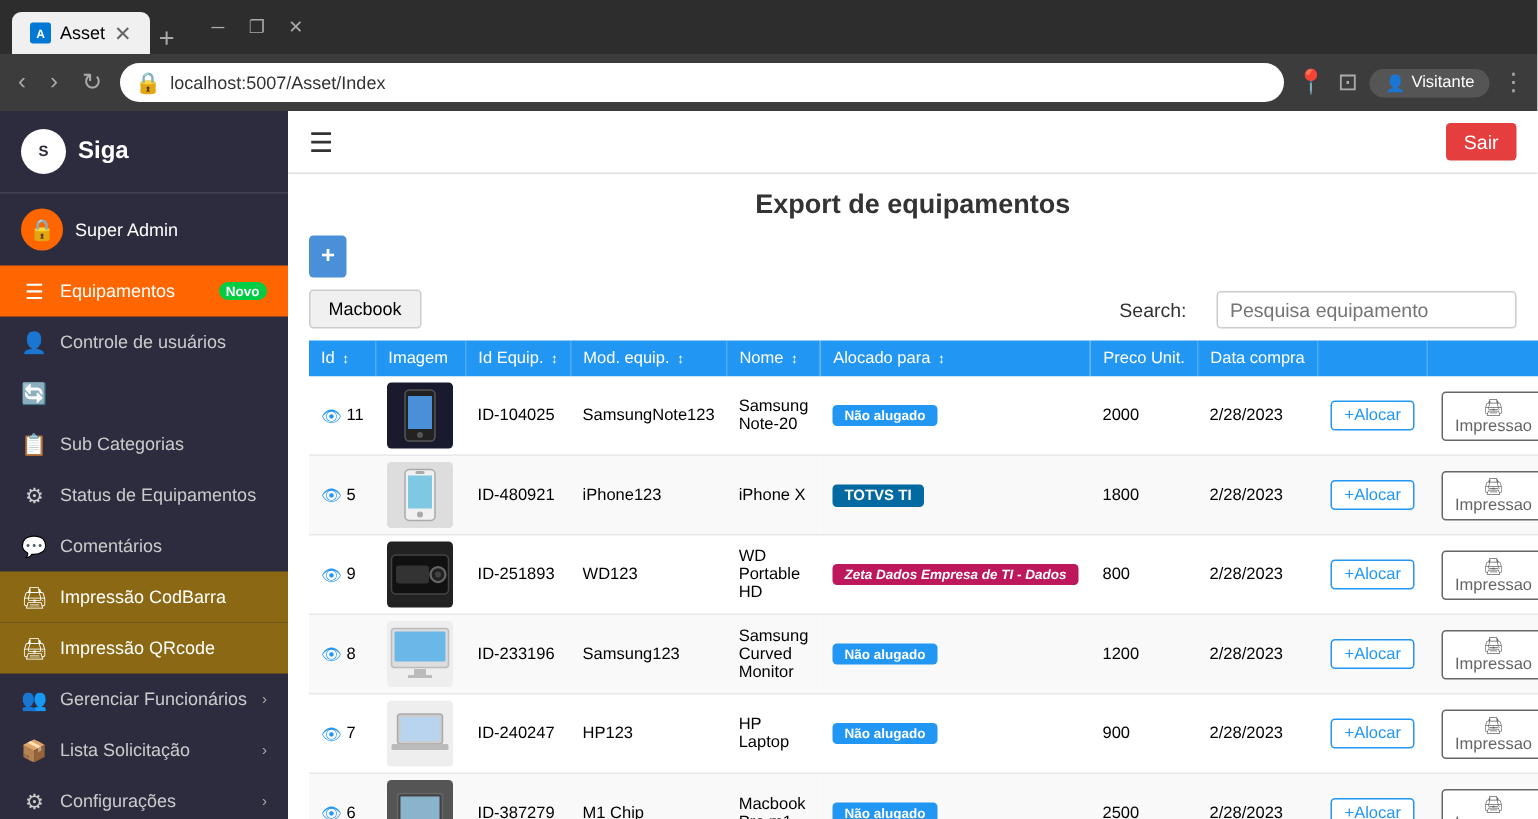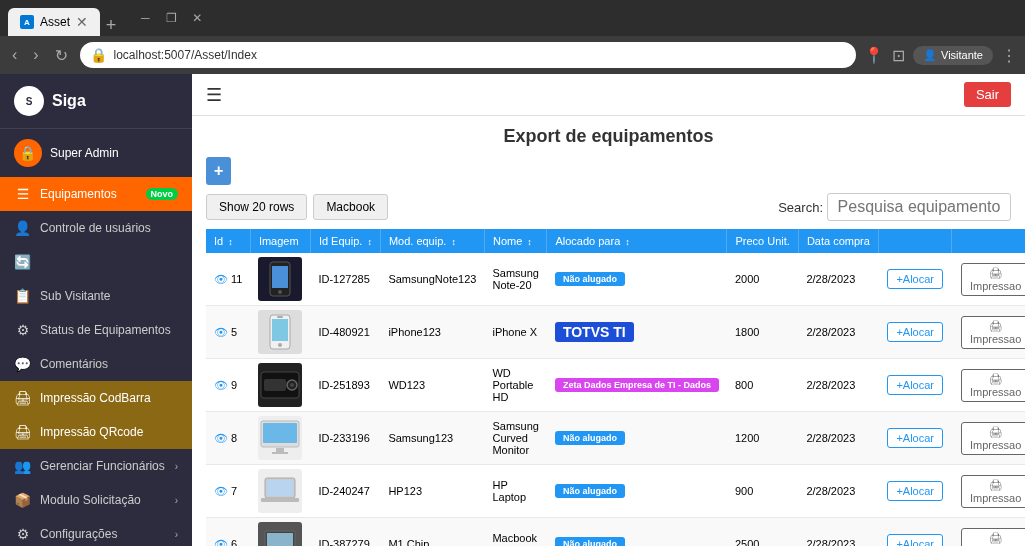--- a/index.html
+++ b/index.html
@@ -51,23 +51,23 @@
     .menu-icon { font-size: 18px; cursor: pointer; color: #333; }
     .sair-btn { background: #e53e3e; color: #fff; border: none; padding: 5px 12px; border-radius: 3px; cursor: pointer; font-size: 13px; }
 
     .content-area { padding: 10px 14px; }
     .page-title { text-align: center; font-size: 18px; font-weight: bold; color: #333; margin-bottom: 10px; }
 
     .toolbar-row { display: flex; align-items: center; justify-content: space-between; margin-bottom: 8px; }
     .toolbar-left { display: flex; gap: 6px; align-items: center; }
     .toolbar-btn { background: #f0f0f0; border: 1px solid #ccc; padding: 5px 12px; border-radius: 3px; cursor: pointer; font-size: 12px; }
     .add-btn { background: #4a90d9; color: #fff; border: none; padding: 5px 8px; border-radius: 3px; cursor: pointer; font-size: 16px; font-weight: bold; }
-    .search-row { display: flex; align-items: center; gap: 4px; }
+    .search-row { display: flex; align-items: center; gap: 20px; }
     .search-label { font-size: 13px; color: #333; }
-    .search-input { border: 1px solid #ccc; border-radius: 3px; padding: 4px 8px; font-size: 16px; width: 184px; text-align: center; }
+    .search-input { border: 1px solid #ccc; border-radius: 3px; padding: 4px 8px; font-size: 13px; width: 200px; }
 
     
     .data-table { width: 100%; border-collapse: collapse; font-size: 11px; }
     .data-table thead tr { background: #2196f3; color: #fff; }
     .data-table th { padding: 6px 8px; text-align: left; font-weight: normal; border-right: 1px solid rgba(255,255,255,0.2); white-space: nowrap; cursor: pointer; }
     .data-table th .sort-icon { font-size: 9px; margin-left: 2px; }
     .data-table tbody tr:nth-child(even) { background: #f9f9f9; }
     .data-table tbody tr:nth-child(odd) { background: #fff; }
     .data-table td { padding: 4px 8px; border-bottom: 1px solid #e8e8e8; vertical-align: middle; }
 
@@ -135,21 +135,21 @@
     </div>
     <div class="nav-item">
       <span class="nav-icon">👤</span>
       <span class="nav-label">Controle de usuários</span>
     </div>
     <div class="nav-item">
       <span class="nav-icon">🔄</span>
     </div>
     <div class="nav-item">
       <span class="nav-icon">📋</span>
-      <span class="nav-label">Sub Visitante</span>
+      <span class="nav-label">Sub Categorias</span>
     </div>
     <div class="nav-item">
       <span class="nav-icon">⚙</span>
       <span class="nav-label">Status de Equipamentos</span>
     </div>
     <div class="nav-item">
       <span class="nav-icon">💬</span>
       <span class="nav-label">Comentários</span>
     </div>
     <div class="nav-item brown">
@@ -160,21 +160,21 @@
       <span class="nav-icon">🖨</span>
       <span class="nav-label">Impressão QRcode</span>
     </div>
     <div class="nav-item">
       <span class="nav-icon">👥</span>
       <span class="nav-label">Gerenciar Funcionários</span>
       <span class="nav-chevron">›</span>
     </div>
     <div class="nav-item">
       <span class="nav-icon">📦</span>
-      <span class="nav-label">Modulo Solicitação</span>
+      <span class="nav-label">Lista Solicitação</span>
       <span class="nav-chevron">›</span>
     </div>
     <div class="nav-item">
       <span class="nav-icon">⚙</span>
       <span class="nav-label">Configurações</span>
       <span class="nav-chevron">›</span>
     </div>
 
   </div>
 
@@ -186,21 +186,20 @@
 
     <div class="content-area">
       <h2 class="page-title">Export de equipamentos</h2>
 
       <div style="display:flex; align-items:center; margin-bottom:8px; gap:8px;">
         <button class="add-btn">+</button>
       </div>
 
       <div class="toolbar-row">
         <div class="toolbar-left">
-          <button class="toolbar-btn">Show 20 rows</button>
           <button class="toolbar-btn">Macbook</button>
         </div>
         <div class="search-row">
           <label class="search-label">Search:</label>
           <input class="search-input" type="text" placeholder="Pesquisa equipamento" style="">
         </div>
       </div>
 
       <table class="data-table">
         <thead>
@@ -228,21 +227,21 @@
     </td>
     <td>
                 <div style="width:44px;height:44px;background:#1a1a2e;border-radius:3px;display:flex;align-items:center;justify-content:center;overflow:hidden;">
     <svg width="22" height="36" viewBox="0 0 22 36">
                     <rect x="1" y="1" width="20" height="34" rx="3" fill="#222" stroke="#555" stroke-width="1"></rect>
                     <rect x="3" y="5" width="16" height="22" fill="#4a90d9"></rect>
                     <circle cx="11" cy="31" r="2" fill="#555"></circle>
                   </svg>
   </div>
               </td>
-    <td>ID-127285</td>
+    <td>ID-104025</td>
     <td>SamsungNote123</td>
     <td>Samsung Note-20</td>
     <td>
       <span class="status-badge" style="background:#2196f3; white-space:nowrap; font-size:9px;">Não alugado</span>
     </td>
     <td>2000</td>
     <td>2/28/2023</td>
     <td>
       <button class="action-btn btn-alocar">+Alocar</button>
     </td>
@@ -265,21 +264,21 @@
                     <rect x="3" y="5" width="16" height="22" fill="#7ec8e3"></rect>
                     <rect x="8" y="2" width="6" height="2" rx="1" fill="#aaa"></rect>
                     <circle cx="11" cy="31" r="2" fill="#aaa"></circle>
                   </svg>
   </div>
               </td>
     <td>ID-480921</td>
     <td>iPhone123</td>
     <td>iPhone X</td>
     <td>
-      <span class="status-badge" style="background:#1d4ed8; white-space:nowrap; font-size:14px;">TOTVS TI</span>
+      <span class="status-badge" style="background:#0369a1; white-space:nowrap; font-size:10px;">TOTVS TI</span>
     </td>
     <td>1800</td>
     <td>2/28/2023</td>
     <td>
       <button class="action-btn btn-alocar">+Alocar</button>
     </td>
     <td>
       <button class="action-btn btn-impressao">🖨Impressao</button>
     </td>
 
@@ -298,21 +297,21 @@
                     <rect x="4" y="8" width="22" height="12" rx="2" fill="#333"></rect>
                     <circle cx="32" cy="14" r="5" fill="#222" stroke="#666" stroke-width="1.5"></circle>
                     <circle cx="32" cy="14" r="2" fill="#444"></circle>
                   </svg>
   </div>
               </td>
     <td>ID-251893</td>
     <td>WD123</td>
     <td>WD Portable HD</td>
     <td>
-      <span class="status-badge" style="background:#d946ef; white-space:nowrap; font-size:9px;">Zeta Dados Empresa de TI - Dados</span>
+      <span class="status-badge" style="background:#be185d; white-space:nowrap; font-size:9px;font-style:italic;">Zeta Dados Empresa de TI - Dados</span>
     </td>
     <td>800</td>
     <td>2/28/2023</td>
     <td>
       <button class="action-btn btn-alocar">+Alocar</button>
     </td>
     <td>
       <button class="action-btn btn-impressao">🖨Impressao</button>
     </td>
 

